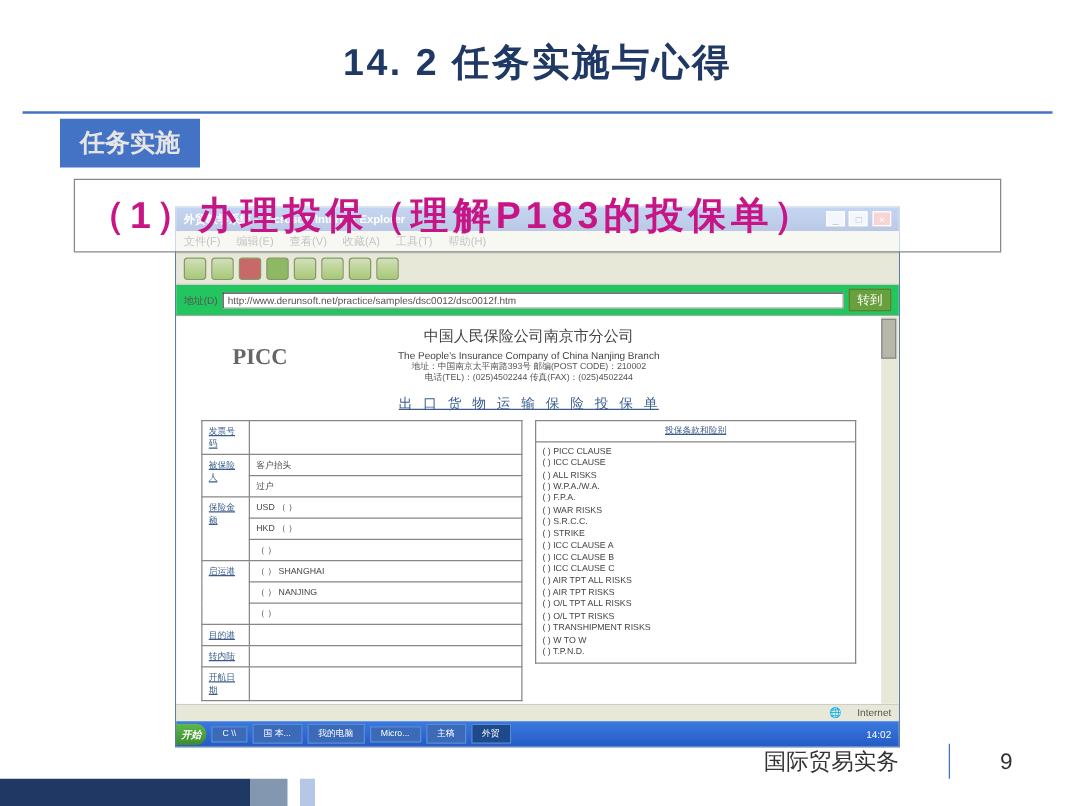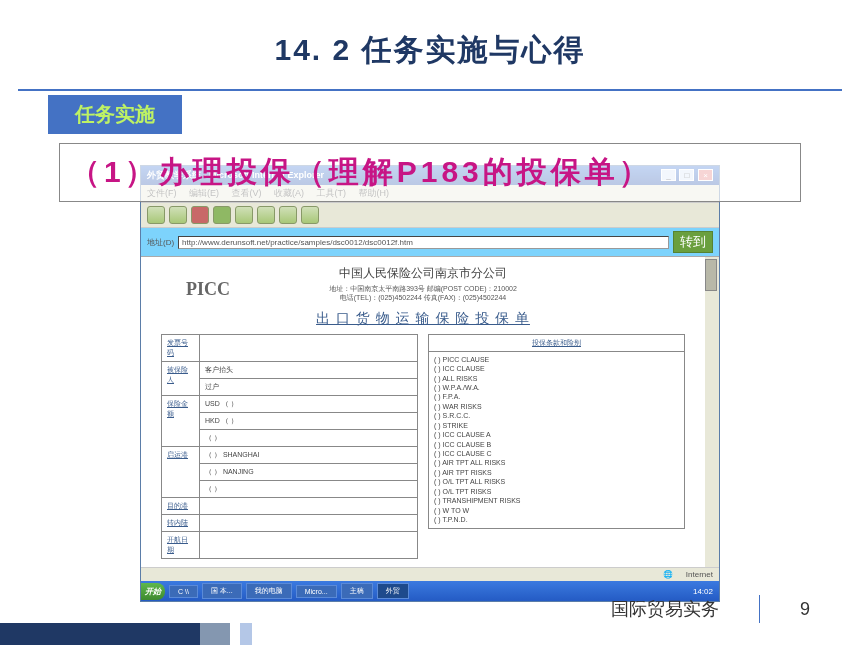--- a/index.html
+++ b/index.html
@@ -2,53 +2,53 @@
 <html><head>
   <meta charset="utf-8">
   <style>
     * { margin: 0; padding: 0; box-sizing: border-box; }
     body { width: 860px; height: 645px; font-family: "SimSun", "Microsoft YaHei", sans-serif; background: #fff; position: relative; overflow: hidden; }
     
     .slide-title { text-align: center; font-size: 30px; font-weight: bold; color: #1f3864; padding: 30px 0 18px; letter-spacing: 2px; }
     
     .blue-divider { height: 2px; background: #4472c4; margin: 0 18px; }
     
-    .section-label { display: inline-block; background: #4472c4; color: #bef264; font-size: 20px; font-weight: bold; padding: 6px 27px; margin: 4px 0 0 48px; }
+    .section-label { display: inline-block; background: #4472c4; color: #e5e5e5; font-size: 20px; font-weight: bold; padding: 6px 16px; margin: 4px 0 0 48px; }
     
     .task-item { font-size: 30px; color: #c71585; font-weight: bold; margin: 10px 60px 0; padding: 8px 10px; outline: 1px solid #888; letter-spacing: 4px; position: relative; z-index: 10; background: rgba(255,255,255,0.7); }
     
     .embedded-screenshot { margin: -36px auto 0; width: 580px; border: 1px solid #5b7da8; position: relative; }
     
     .ie-titlebar { background: linear-gradient(#3a74d6, #1c4aa6); color: #fff; font-size: 9px; padding: 3px 6px; display: flex; justify-content: space-between; align-items: flex-start; }
     .ie-titlebar .title-text { font-weight: bold; }
     .ie-titlebar .win-buttons span { display: inline-block; width: 15px; height: 12px; background: #d8e4f7; color: #000; font-size: 8px; text-align: center; margin-left: 1px; line-height: 12px; border: 1px solid #fff; }
     .ie-titlebar .win-buttons .close { background: #e57373; color: #fff; }
     
     .ie-menubar { background: #e8e8d8; font-size: 9px; padding: 2px 6px; color: #333; border-bottom: 1px solid #ccc; }
     .ie-menubar span { margin-right: 10px; }
     
     .ie-toolbar { background: #e8e8d8; padding: 3px 6px; border-bottom: 1px solid #ccc; display: flex; gap: 4px; }
     .ie-toolbar .tb-icon { width: 18px; height: 18px; background: linear-gradient(#d0e0b8, #a8c878); border-radius: 3px; border: 1px solid #889968; }
     .ie-toolbar .tb-icon:nth-child(3) { background: #c86868; }
     .ie-toolbar .tb-icon:nth-child(4) { background: #8fb864; }
     
-    .ie-addressbar { background: #7dd3fc; font-size: 8px; padding: 3px 6px; display: flex; align-items: center; border-bottom: 1px solid #aaa; }
+    .ie-addressbar { background: #22c55e; font-size: 8px; padding: 3px 6px; display: flex; align-items: center; border-bottom: 1px solid #aaa; }
     .ie-addressbar .addr-label { margin-right: 4px; color: #555; }
     .ie-addressbar .addr-input { flex: 1; background: #fff; border: 1px inset #999; padding: 1px 3px; color: #555; }
-    .ie-addressbar .addr-go { margin-left: 4px; background: #6a9f3e; color: #fff; padding: 1px 6px; font-size: 13px; border: 1px solid #568332; }
+    .ie-addressbar .addr-go { margin-left: 4px; background: #6a9f3e; color: #fff; padding: 1px 6px; font-size: 10px; border: 1px solid #568332; }
     
     .ie-content { background: #fff; padding: 8px 20px; height: 310px; border-right: 14px solid #e8e8d8; position: relative; }
     .ie-content::after { content: ""; position: absolute; right: -12px; top: 2px; width: 10px; height: 30px; background: #b8b8a8; border: 1px solid #888; }
     
     .doc-header { text-align: center; }
     .doc-company { font-size: 12px; font-family: "FangSong", serif; color: #444; margin-bottom: 2px; }
     .doc-branch { font-size: 8px; color: #444; }
     .doc-sub { font-size: 7px; color: #555; line-height: 1.3; }
     .picc-logo { position: absolute; left: 45px; top: 22px; font-size: 18px; font-weight: bold; color: #666; font-family: serif; }
-    .doc-form-title { font-size: 14px; color: #3a5c8c; text-decoration: underline; margin: 8px 0 6px; letter-spacing: 1px; }
+    .doc-form-title { font-size: 11px; color: #3a5c8c; text-decoration: underline; margin: 8px 0 6px; letter-spacing: 1px; font-family: Liberation Mono, monospace; }
     
     .doc-table { display: flex; gap: 10px; font-size: 7px; color: #444; }
     .doc-table .col { flex: 1; }
     .doc-table table { width: 100%; border-collapse: collapse; }
     .doc-table td { border: 1px solid #888; padding: 3px 5px; vertical-align: top; }
     .doc-table .label-cell { color: #3a5c8c; text-decoration: underline; width: 38px; }
     .doc-table .risks td { line-height: 1.35; }
     
     .ie-statusbar { background: #e8e8d8; border-top: 1px solid #ccc; font-size: 8px; padding: 2px 6px; display: flex; justify-content: flex-end; color: #555; }
     .ie-statusbar span { margin-left: 10px; }
@@ -107,20 +107,21 @@
   </div>
   <div class="ie-addressbar">
     <span class="addr-label">地址(D)</span>
     <span class="addr-input">http://www.derunsoft.net/practice/samples/dsc0012/dsc0012f.htm</span>
     <span class="addr-go">转到</span>
   </div>
   <div class="ie-content">
     <div class="picc-logo">PICC</div>
     <div class="doc-header">
       <div class="doc-company">中国人民保险公司南京市分公司</div>
+      <div class="doc-branch">The People's Insurance Company of China Nanjing Branch</div>
       <div class="doc-sub">地址：中国南京太平南路393号   邮编(POST CODE)：210002</div>
       <div class="doc-sub">电话(TEL)：(025)4502244        传真(FAX)：(025)4502244</div>
       <div class="doc-form-title">出 口 货 物 运 输 保 险 投 保 单</div>
     </div>
     <div class="doc-table">
       <div class="col">
         <table>
           <tbody>
               <tr>
                 <td class="label-cell">发票号码</td>

